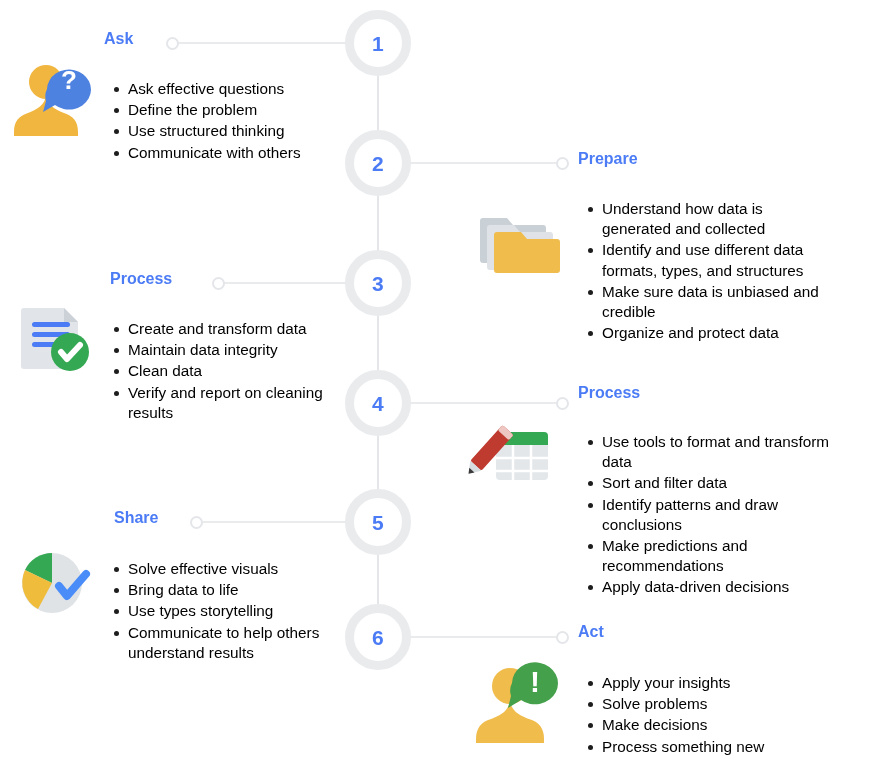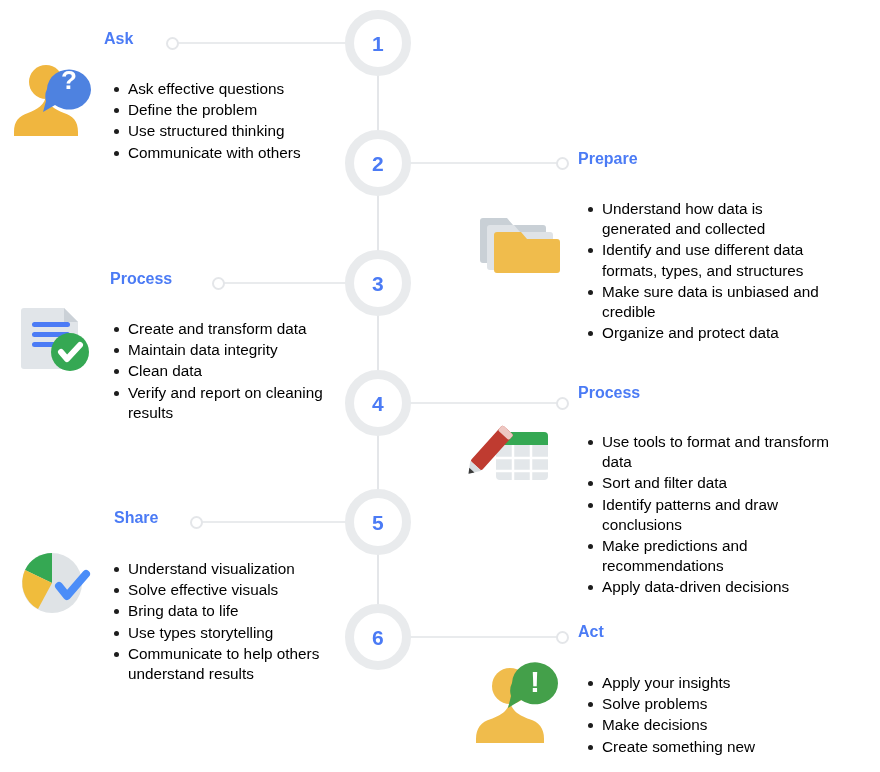--- a/index.html
+++ b/index.html
@@ -226,21 +226,20 @@
   <div class="icon-wrap" style="left:12px; top:545px;">
     <svg width="84" height="76" viewBox="0 0 84 76">
       <circle cx="40" cy="38" r="30" fill="#dfe3e6"></circle>
       <path d="M40 38 L40 8 A30 30 0 0 0 13 25 Z" fill="#35a853"></path>
       <path d="M40 38 L13 25 A30 30 0 0 0 26 64 Z" fill="#f0bc3c"></path>
       <path d="M47 41 l8 10 l19 -22" stroke="#4b8df8" stroke-width="8" fill="none" stroke-linecap="round" stroke-linejoin="round"></path>
     </svg>
   </div>
 
   <ul class="bullets" style="left:100px; top:548px; width:212px;">
-    <li>Understand visualization</li>
     <li>Solve effective visuals</li>
     <li>Bring data to life</li>
     <li>Use types storytelling</li>
     <li>Communicate to help others understand results</li>
   </ul>
 
   <div class="connector" style="left:404px; top:636px; width:158px;"></div>
   <div class="endcap" style="left:556px; top:631px;"></div>
   <div class="node" style="left:345px; top:604px;">
     <span class="node-num">6</span>
@@ -253,16 +252,16 @@
       <circle cx="40" cy="31" r="18" fill="#f0bc4c"></circle>
       <path d="M42 28 a23 21 0 1 1 9 17 l-13 8 l3 -12 a21 19 0 0 1 1 -13 z" fill="#44a04a"></path>
       <text x="65" y="37" font-family="'Liberation Sans',sans-serif" font-size="30" font-weight="bold" fill="#ffffff" text-anchor="middle">!</text>
     </svg>
   </div>
 
   <ul class="bullets" style="left:574px; top:662px; width:250px;">
     <li>Apply your insights</li>
     <li>Solve problems</li>
     <li>Make decisions</li>
-    <li>Create something new</li>
+    <li>Process something new</li>
   </ul>
 
 </div>
 
 </body></html>

